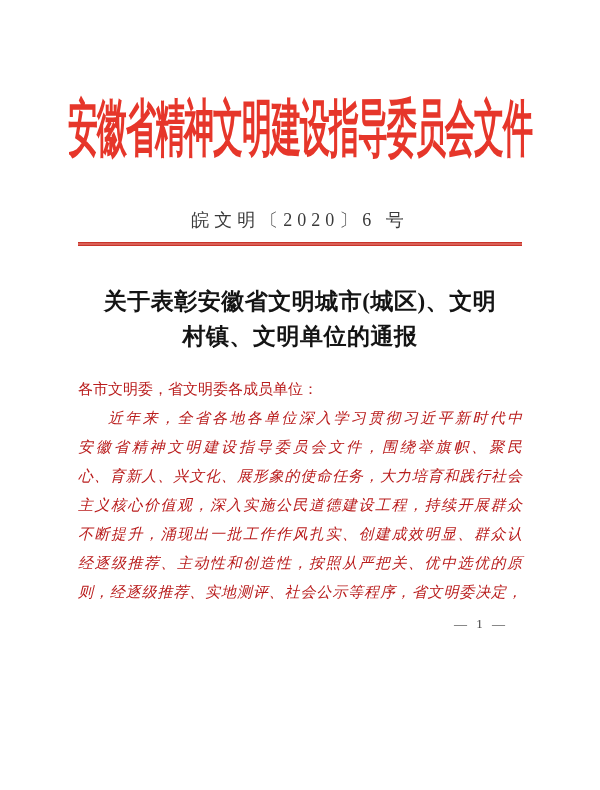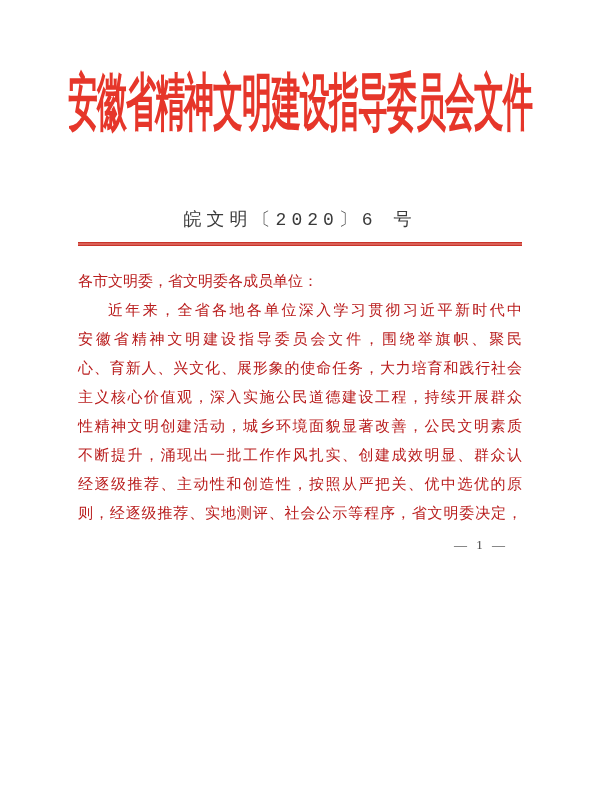--- a/index.html
+++ b/index.html
@@ -13,41 +13,40 @@
     width: 600px;
     height: 790px;
     background: #ffffff;
     overflow: hidden;
   }
   
   .red-header {
     margin-top: 83px;
     height: 67px;
     display: flex;
-    align-items: flex-start;
+    align-items: flex-end;
     justify-content: center;
   }
   .red-header .banner-text {
     font-size: 30px;
     font-weight: bold;
     color: #e6362a;
     letter-spacing: -1px;
     white-space: nowrap;
     transform: scaleY(2.05);
     transform-origin: center;
   }
   
   .doc-number {
     margin-top: 60px;
     text-align: center;
     font-size: 18px;
     color: #3a3a3a;
     letter-spacing: 5px;
     line-height: 20px;
-    font-family: Liberation Mono, monospace;
   }
   
   .red-rule {
     margin: 12px 78px 0 78px;
     height: 4px;
     background: linear-gradient(to bottom, #c9342b 0%, #c9342b 28%, #f09a90 50%, #c9342b 72%, #c9342b 100%);
   }
   
   .doc-title {
     margin-top: 38px;
@@ -66,20 +65,21 @@
     line-height: 29px;
   }
   .body-line {
     white-space: normal;
   }
   .body-line.indent { text-indent: 2em; }
   .body-line.fill {
     text-align: justify;
     text-align-last: justify;
     text-justify: inter-character;
+    font-style: italic;
   }
   
   .page-number {
     margin-top: 9px;
     padding-right: 92px;
     text-align: right;
     font-size: 13px;
     color: #444444;
     letter-spacing: 3px;
     font-family: "Liberation Serif", "DejaVu Serif", serif;
@@ -91,29 +91,32 @@
 <div class="page">
 
   <div class="red-header">
     <span class="banner-text">安徽省精神文明建设指导委员会文件</span>
   </div>
 
   <div class="doc-number">皖文明〔2020〕6 号</div>
 
   <div class="red-rule"></div>
 
+  <div class="doc-title">
+    <div>关于表彰安徽省文明城市(城区)、文明</div>
+    <div>村镇、文明单位的通报</div>
+  </div>
 
   <div class="doc-body">
     <div id="body-lines">
         <div class="body-line">各市文明委，省文明委各成员单位：</div>
         <div class="body-line indent fill">近年来，全省各地各单位深入学习贯彻习近平新时代中</div>
         <div class="body-line fill">安徽省精神文明建设指导委员会文件，围绕举旗帜、聚民</div>
         <div class="body-line fill">心、育新人、兴文化、展形象的使命任务，大力培育和践行社会</div>
         <div class="body-line fill">主义核心价值观，深入实施公民道德建设工程，持续开展群众</div>
-        <div class="body-line fill">性精神文明创建活动，城乡环境面貌显著改善，公民文明素质</div>
         <div class="body-line fill">不断提升，涌现出一批工作作风扎实、创建成效明显、群众认</div>
         <div class="body-line fill">经逐级推荐、主动性和创造性，按照从严把关、优中选优的原</div>
         <div class="body-line fill">则，经逐级推荐、实地测评、社会公示等程序，省文明委决定，</div>
       </div>
   </div>
 
   <div class="page-number">— 1 —</div>
 
 </div>
 

